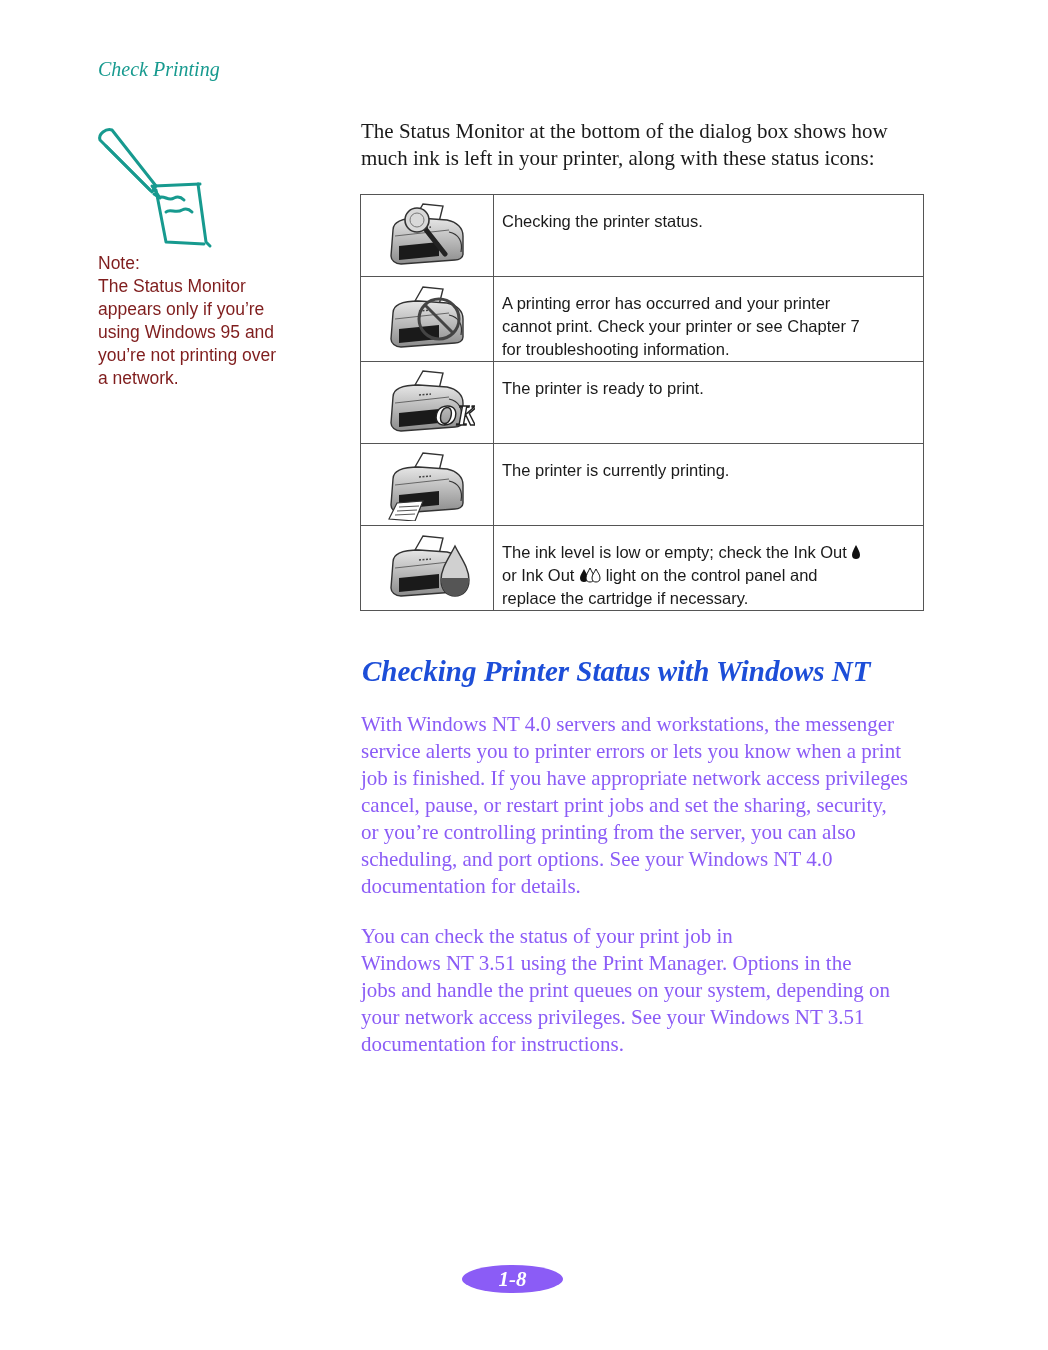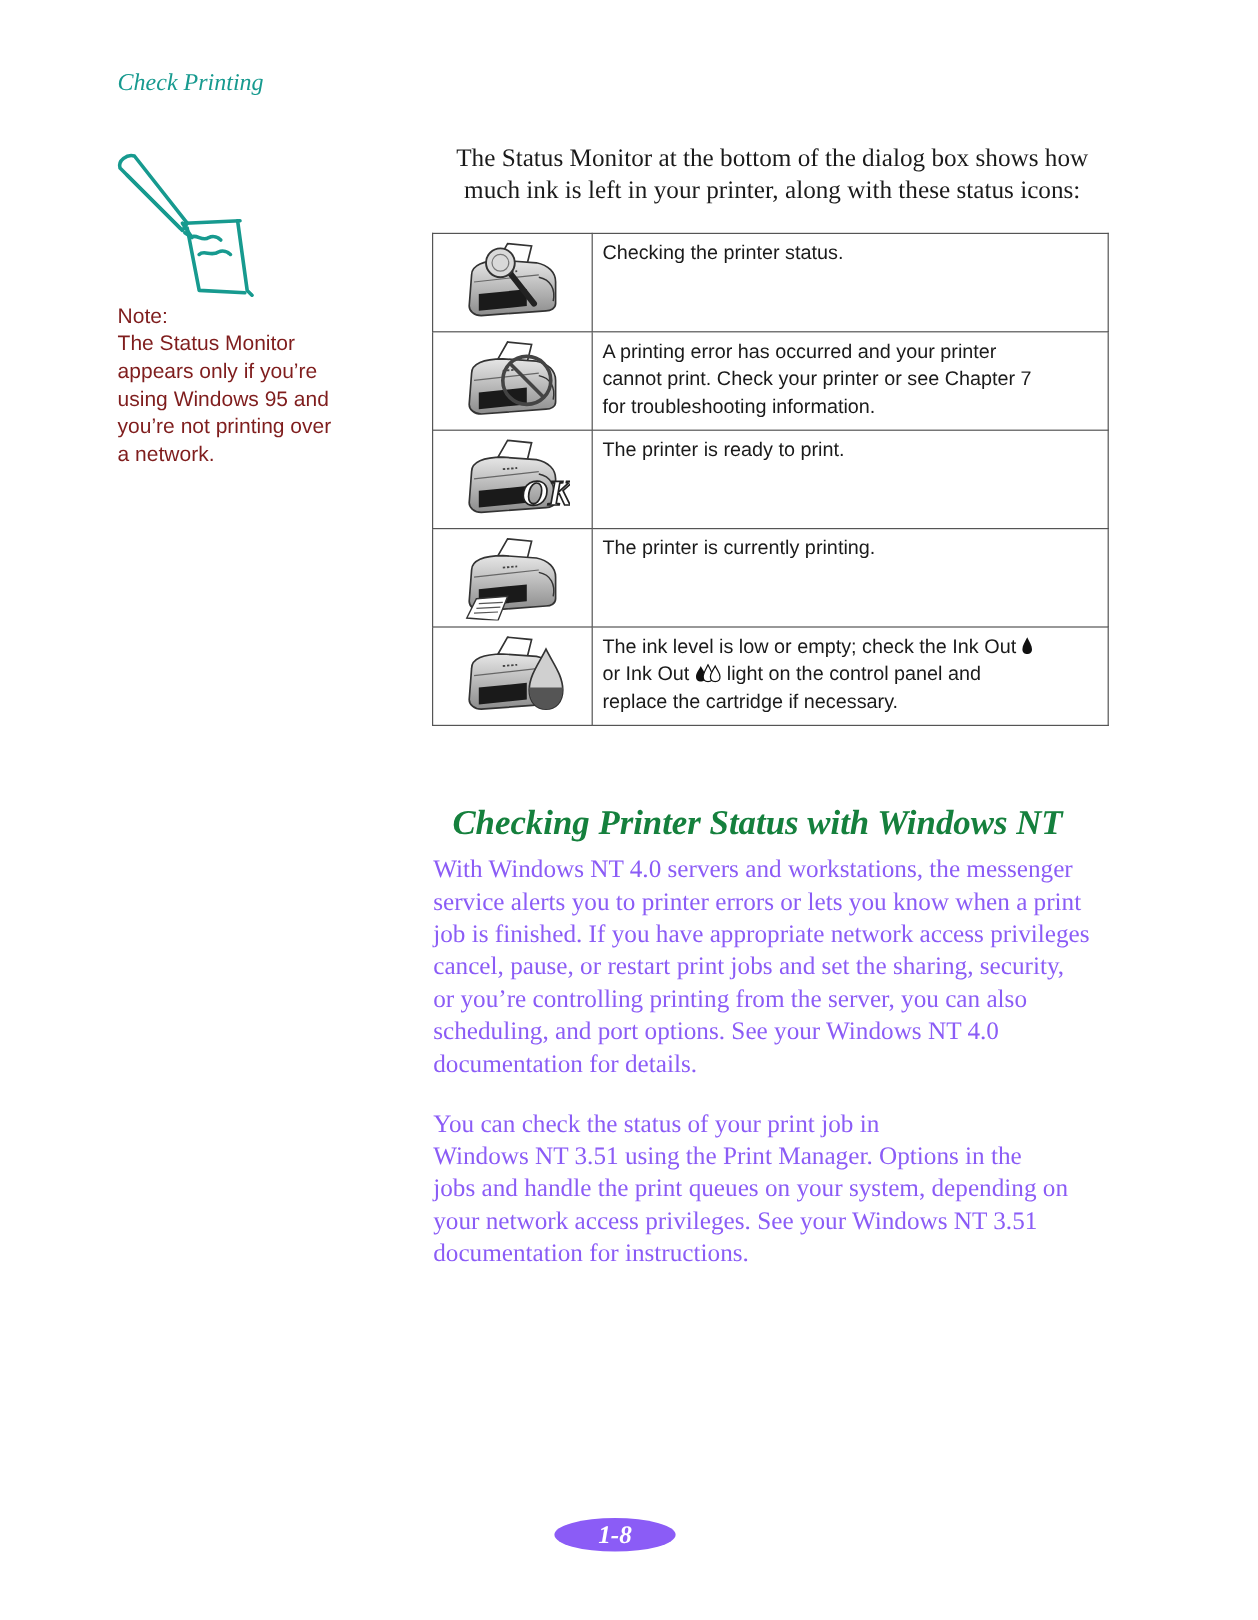--- a/index.html
+++ b/index.html
@@ -14,39 +14,39 @@
 
   .note-illustration { position: absolute; left: 96px; top: 124px; width: 122px; height: 130px; }
 
   .note-block {
     position: absolute; left: 98px; top: 252px; width: 210px;
     font-size: 17.5px; line-height: 23px; color: #7f1d1d;
   }
 
   .intro {
     position: absolute; left: 361px; top: 118px; width: 565px;
-    font-size: 21px; line-height: 27px; color: #1a1a1a; margin: 0; text-align: center;
+    font-size: 21px; line-height: 27px; color: #1a1a1a; margin: 0;
   }
 
   table.status-table {
     position: absolute; left: 360px; top: 194px; width: 564px;
     border-collapse: collapse;
   }
   table.status-table td { border: 1.5px solid #555; vertical-align: top; }
   table.status-table td.icon-cell { width: 132px; height: 81px; text-align: center; vertical-align: middle; padding: 0; }
   table.status-table td.desc-cell {
-    padding: 5px 8px 0 8px;
+    padding: 15px 8px 0 8px;
     font-size: 16.5px; line-height: 23px; color: #1a1a1a;
   }
   .printer-icon { width: 96px; height: 76px; display: inline-block; }
   .inline-drop { display: inline-block; vertical-align: -2px; }
 
   .section-heading {
-    position: absolute; left: 361px; top: 654px; margin: 16px;
-    font-size: 29px; font-style: italic; font-weight: bold; color: #15803d;
+    position: absolute; left: 361px; top: 654px; margin: 1px;
+    font-size: 29px; font-style: italic; font-weight: bold; color: #1d4ed8;
   }
 
   .body-para {
     position: absolute; left: 361px; width: 565px; margin: 0;
     font-size: 21px; line-height: 27px; color: #8b5cf6;
   }
   .para1 { top: 711px; }
   .para2 { top: 923px; }
 
   .page-badge {

